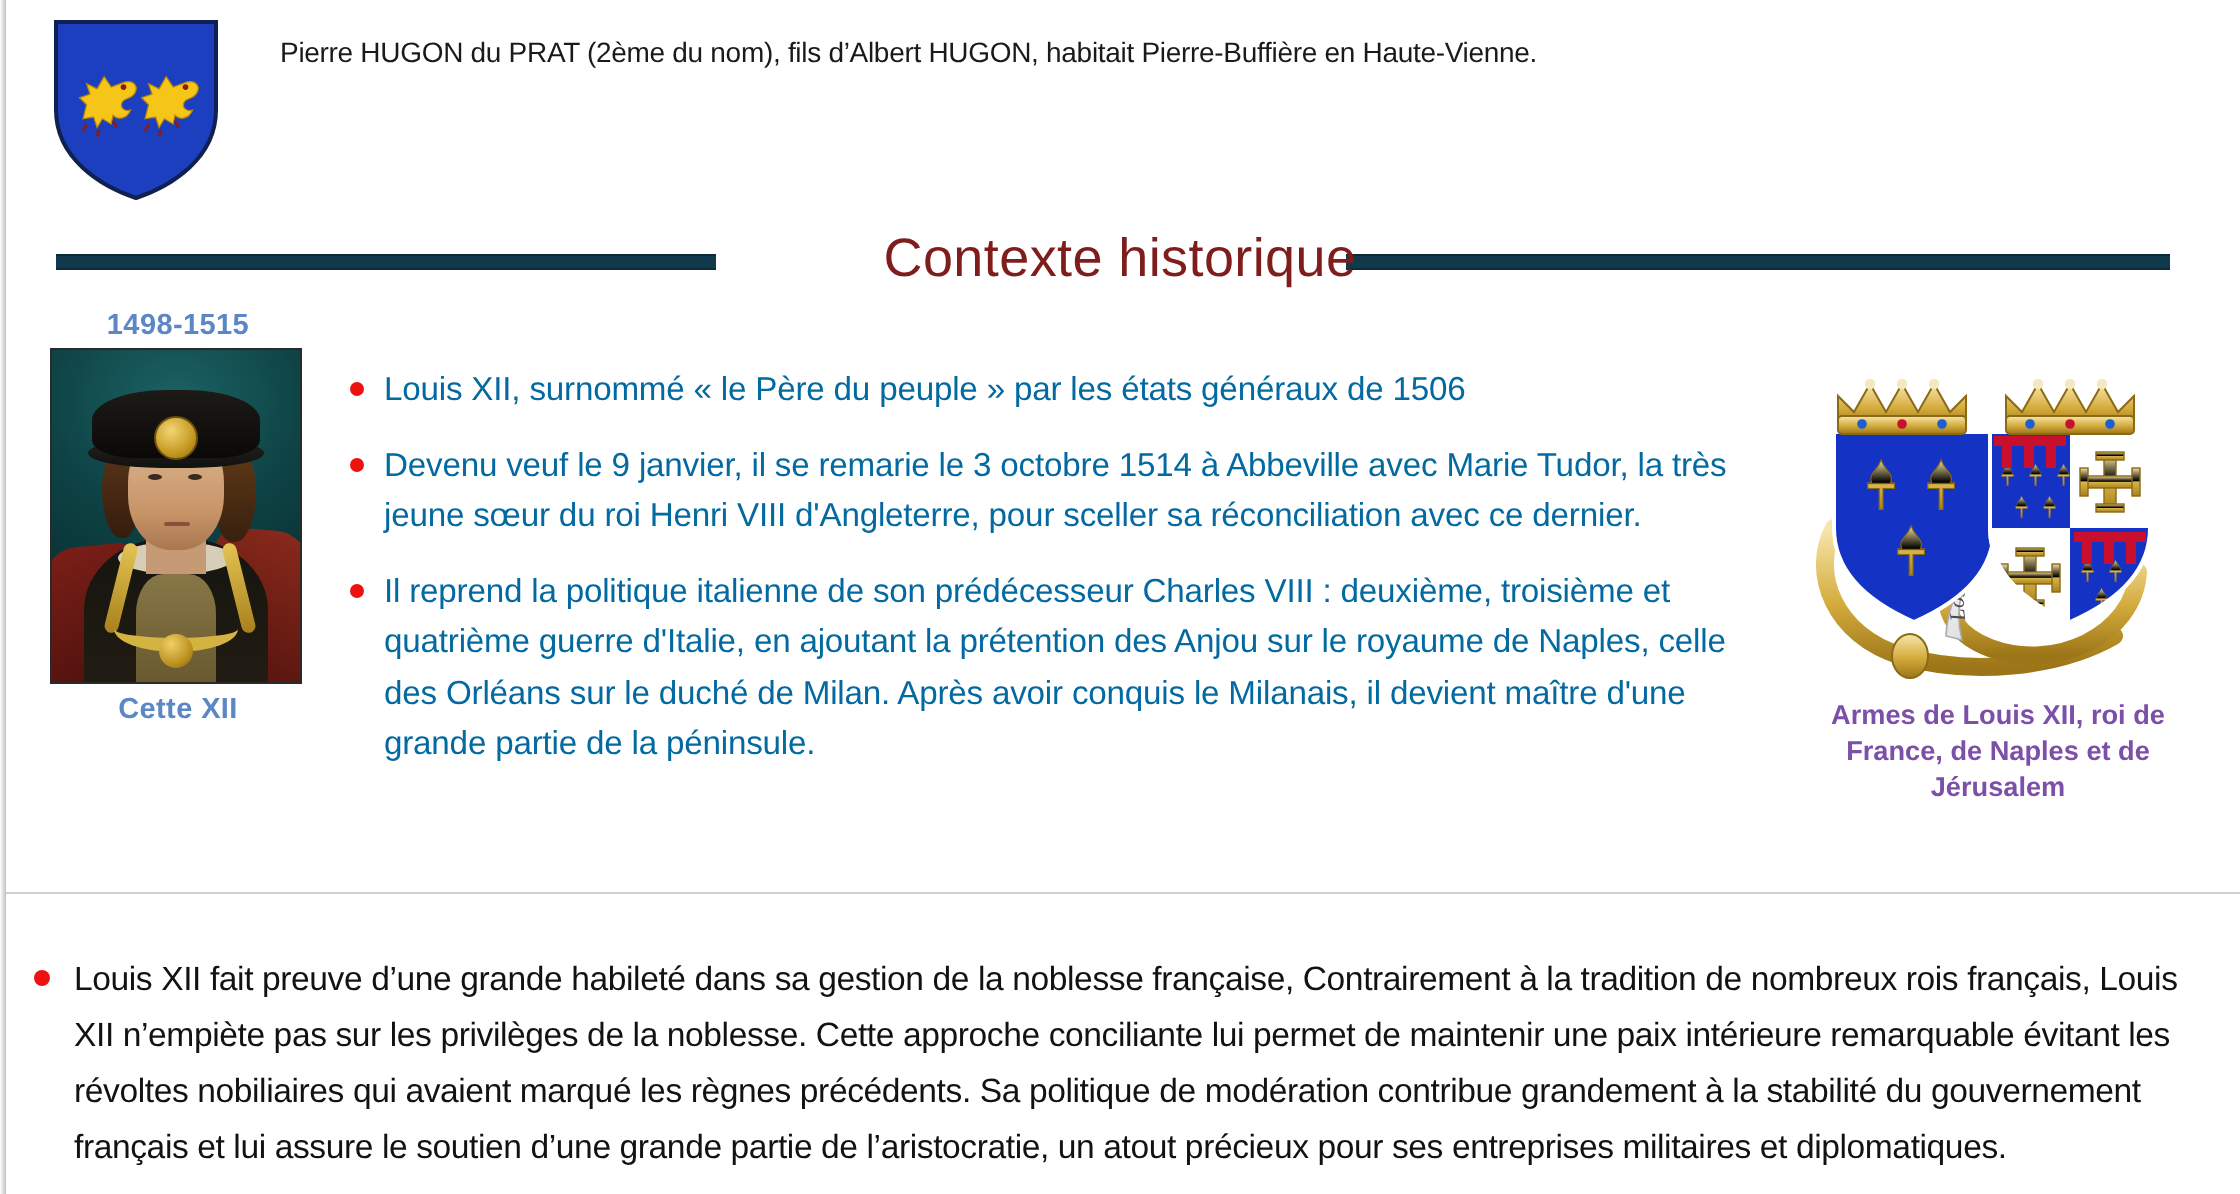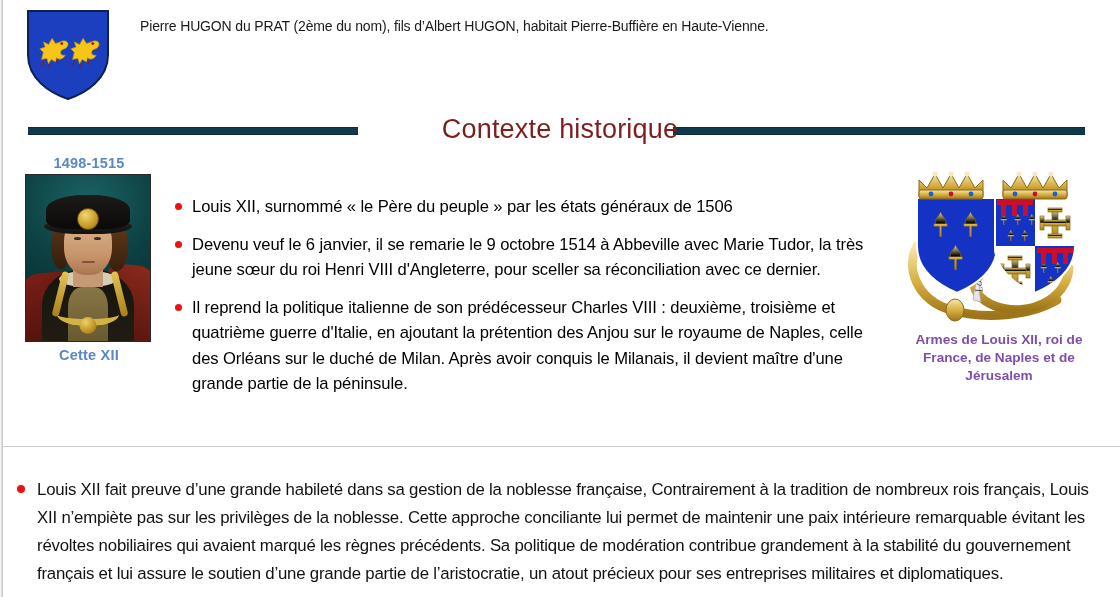--- a/index.html
+++ b/index.html
@@ -228,38 +228,37 @@
   .bullets {
     position: absolute;
     left: 175px; top: 182px;
     width: 716px;
   }
   .bullet-item {
     position: relative;
     padding-left: 17px;
     font-size: 16.6px;
     line-height: 25.5px;
-    color: #000000;
+    color: #0369a1;
     margin-bottom: 12px;
     letter-spacing: -0.1px;
-    margin-top: 12px;
   }
   .bullet-item:last-child { margin-bottom: 0; }
   .bullet-dot {
     position: absolute;
     left: 0; top: 9px;
     width: 7px; height: 7px;
     border-radius: 50%;
     background: #ee1111;
   }
 
   
   .arms-col {
     position: absolute;
-    left: 893px; top: 150px;
+    left: 893px; top: 168px;
     width: 212px;
   }
   .arms-svg { display: block; margin: 0 auto; }
   .arms-caption {
     margin-top: 6px;
     text-align: center;
     font-size: 13.6px;
     line-height: 18px;
     color: #7c4fa8;
     font-weight: bold;
@@ -365,21 +364,21 @@
   <div class="portrait-caption">Cette XII</div>
 </div>
 
 <div class="bullets">
   <div class="bullet-item">
     <span class="bullet-dot"></span>
     <span>Louis XII, surnommé « le Père du peuple » par les états généraux de 1506</span>
   </div>
   <div class="bullet-item">
     <span class="bullet-dot"></span>
-    <span>Devenu veuf le 6 janvier, il se remarie le 9 octobre 1514 à Abbeville avec Marie Tudor, la très jeune sœur du roi Henri VIII d'Angleterre, pour sceller sa réconciliation avec ce dernier.</span>
+    <span>Devenu veuf le 9 janvier, il se remarie le 3 octobre 1514 à Abbeville avec Marie Tudor, la très jeune sœur du roi Henri VIII d'Angleterre, pour sceller sa réconciliation avec ce dernier.</span>
   </div>
   <div class="bullet-item">
     <span class="bullet-dot"></span>
     <span>Il reprend la politique italienne de son prédécesseur Charles VIII :  deuxième, troisième et quatrième guerre d'Italie, en ajoutant  la prétention des Anjou sur le royaume de Naples, celle des Orléans sur le duché de Milan. Après avoir conquis le Milanais, il devient maître d'une grande partie de la péninsule.</span>
   </div>
 </div>
 
 <div class="arms-col">
   <svg class="arms-svg" width="200" height="175" viewBox="0 0 200 175" aria-hidden="true">
     <defs>

